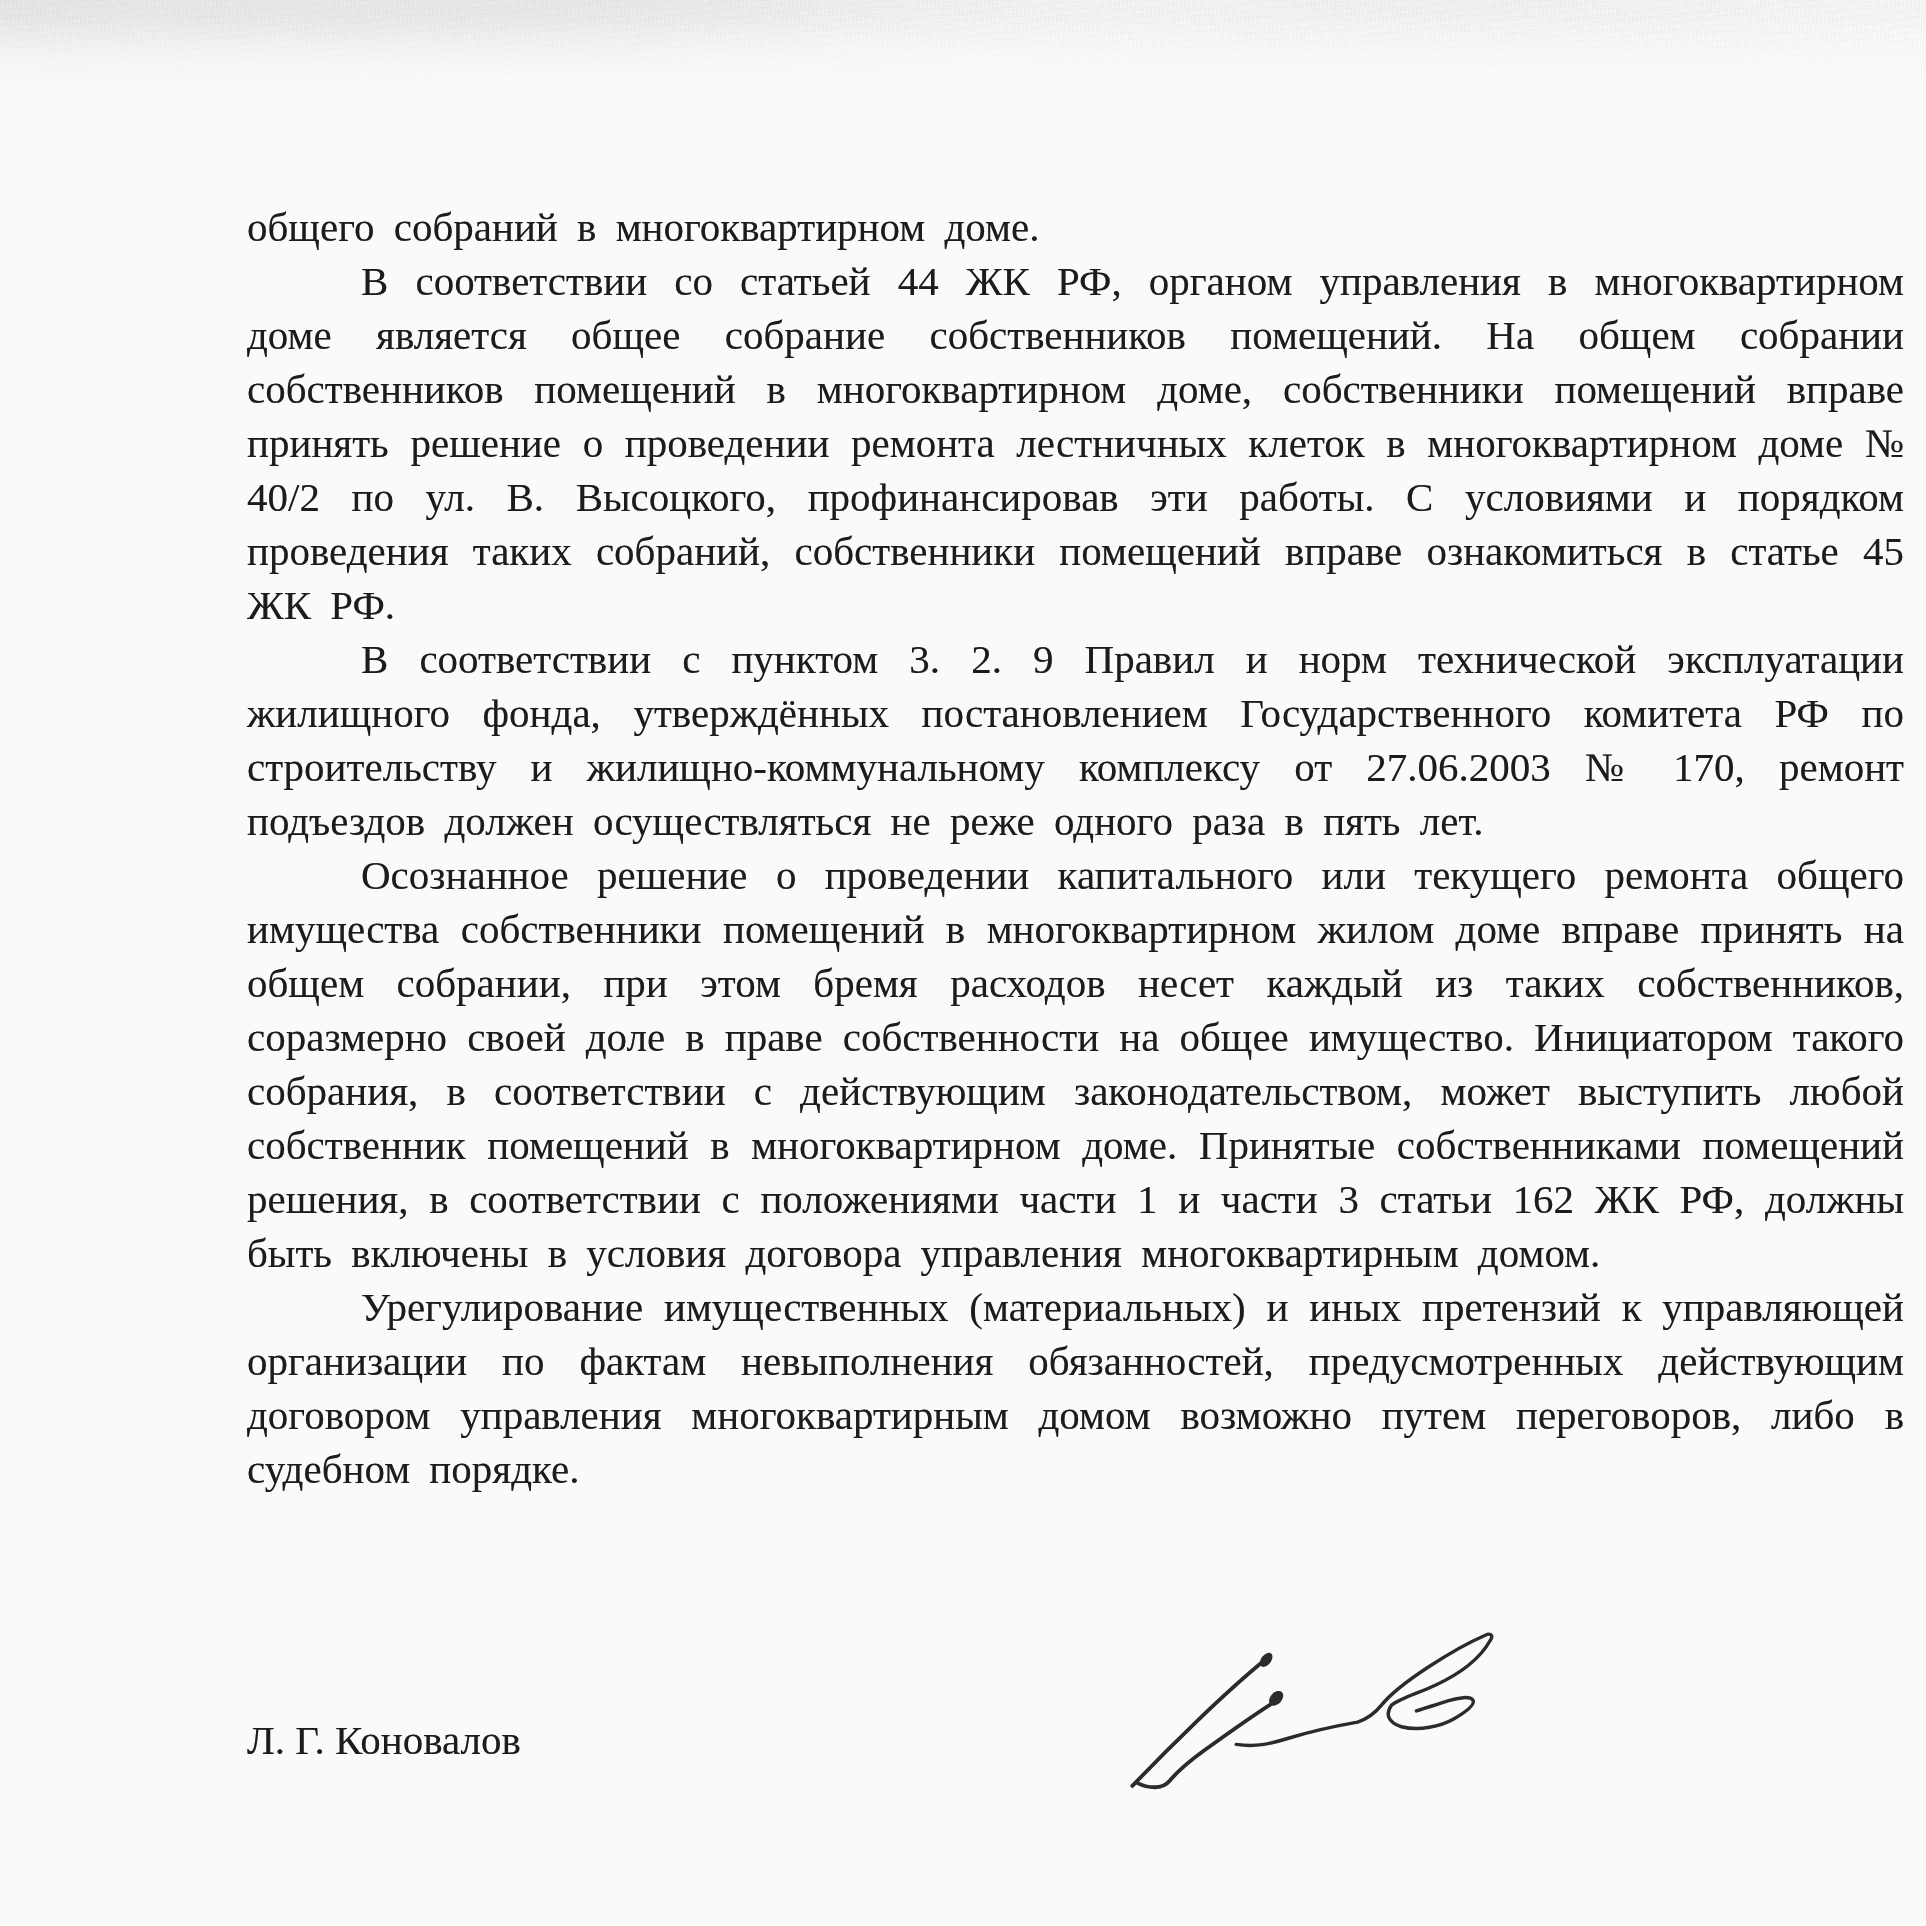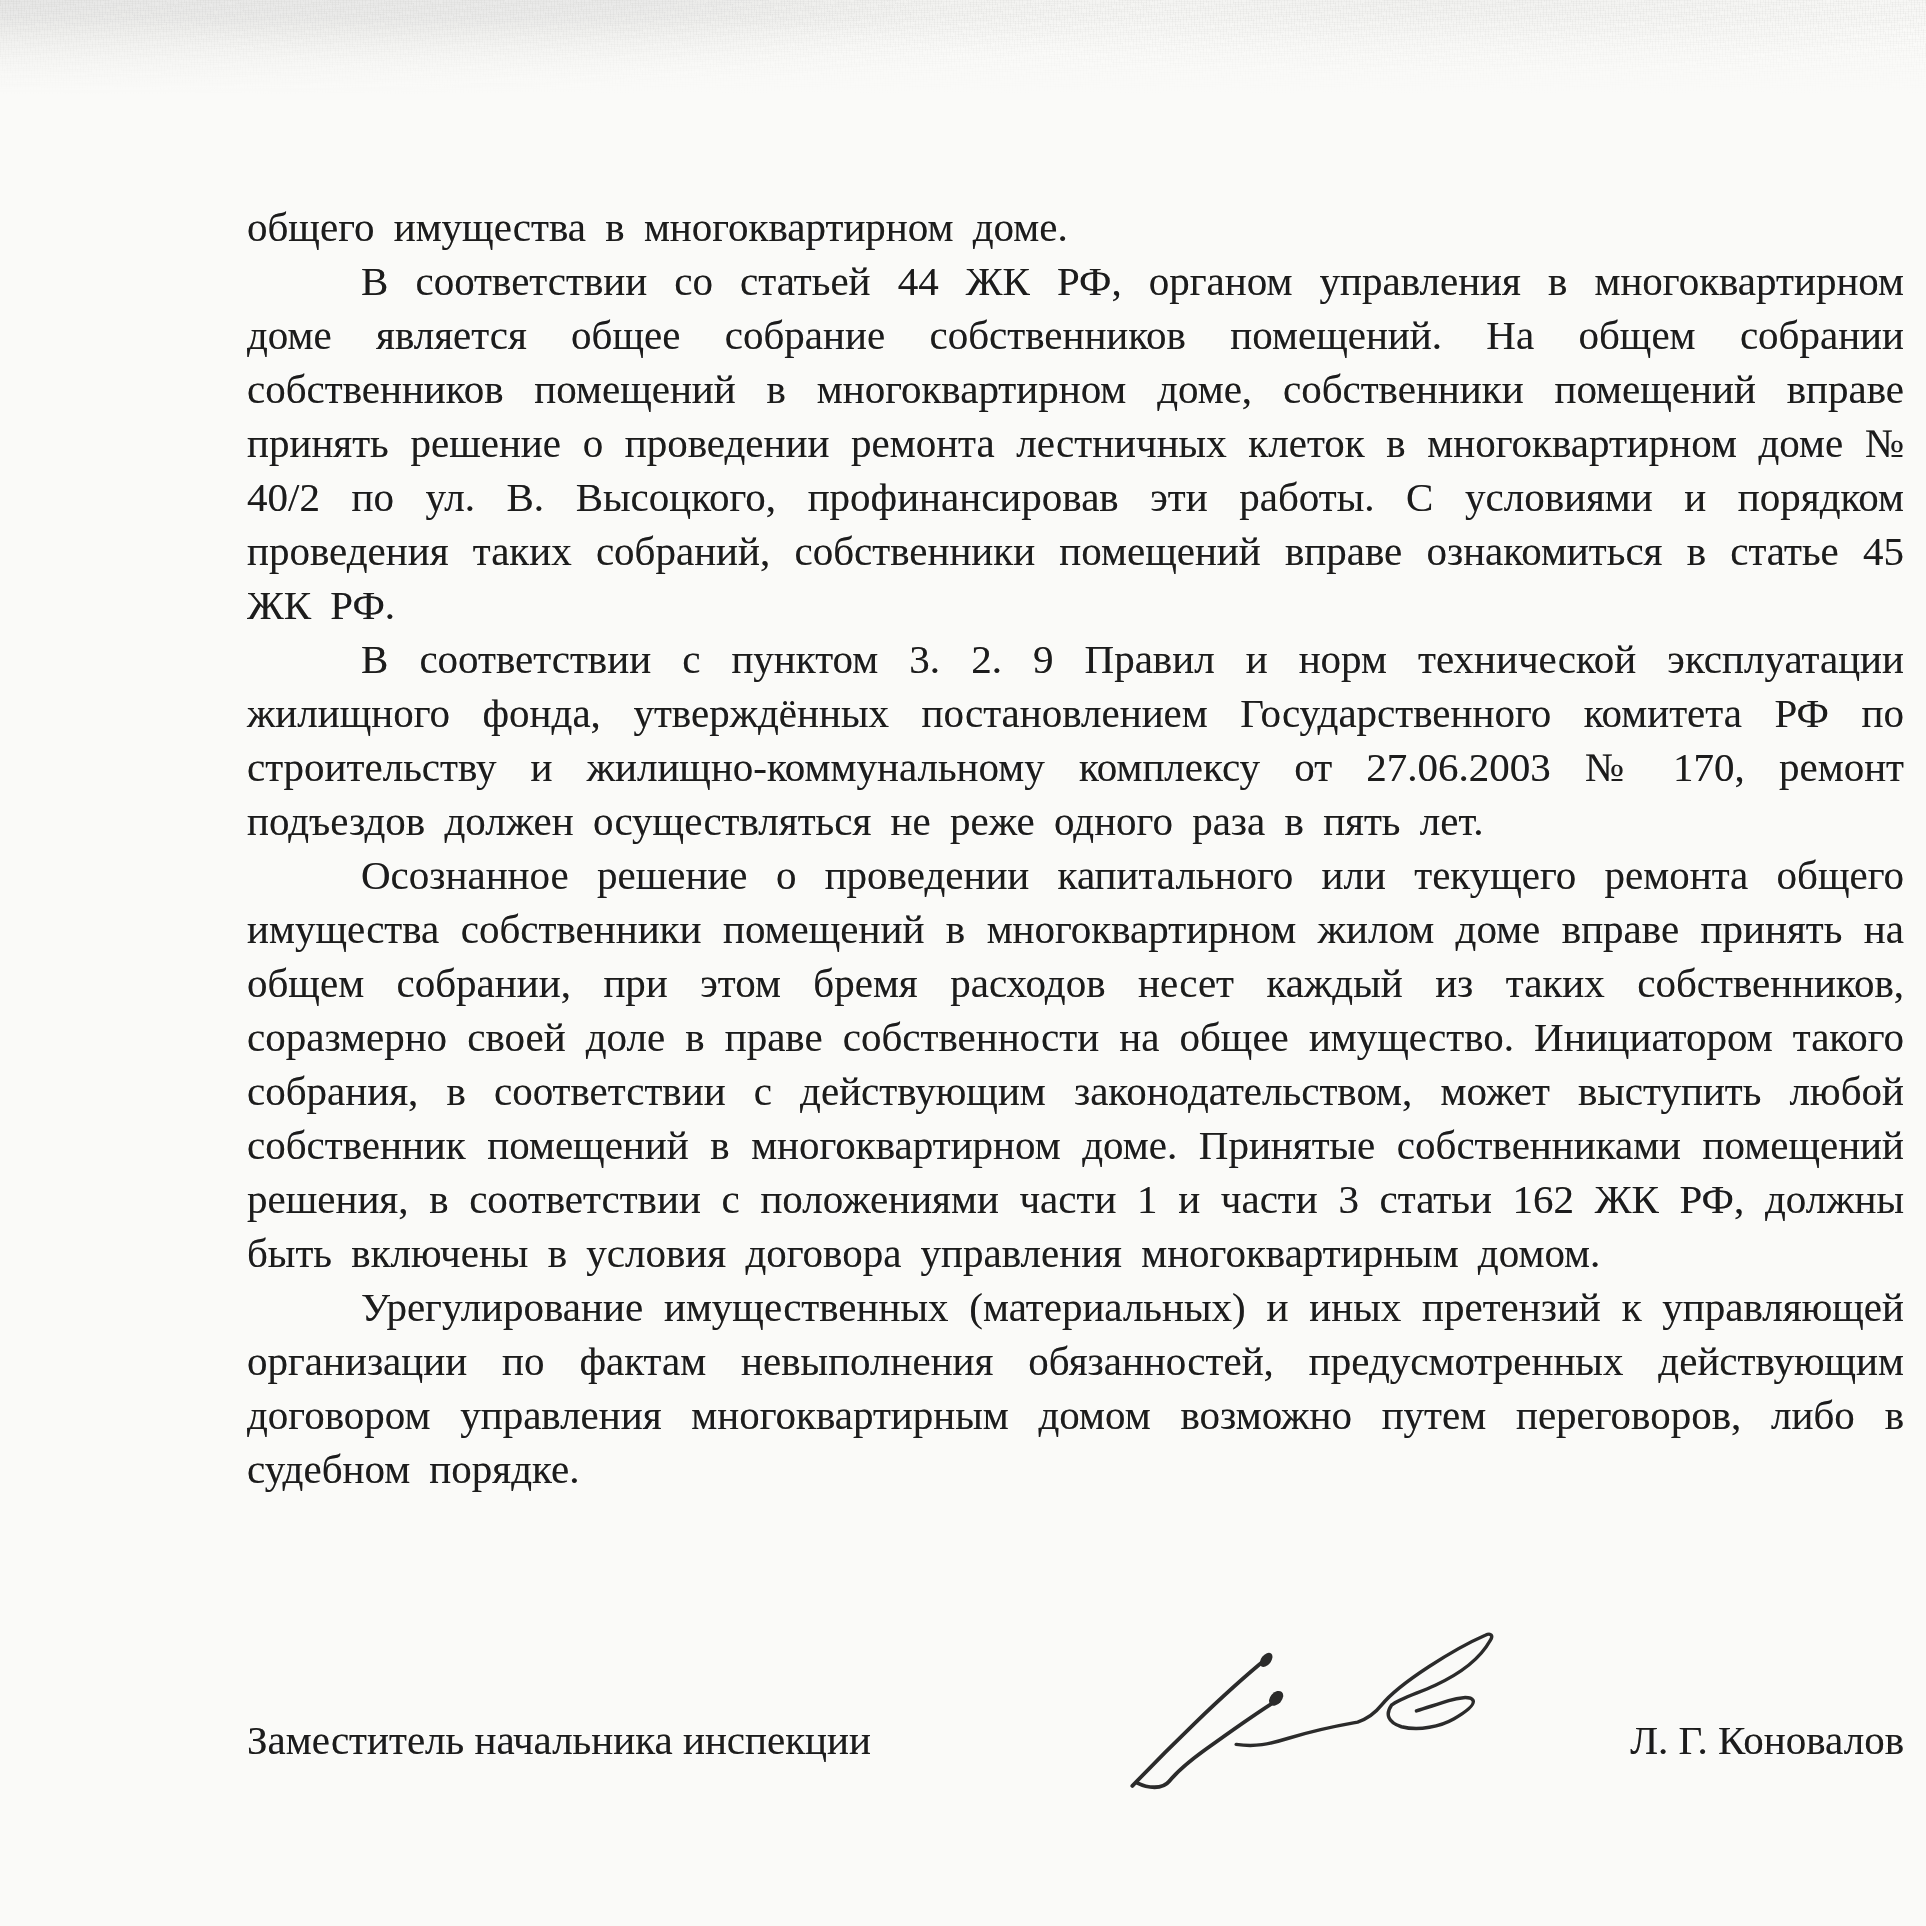--- a/index.html
+++ b/index.html
@@ -49,29 +49,28 @@
   svg.sig .blob { fill: #2b2b2b; stroke: none; }
 </style>
 </head>
 <body>
 
 <div class="page">
 
   <div class="noise-top"></div>
 
   <main class="body-text">
-    <p class="para first">общего имущества в многоквартирном доме.</p>
+    <p class="para first">общего собраний в многоквартирном доме.</p>
     <p class="para">В соответствии со статьей 44 ЖК РФ, органом управления в многоквартирном доме является общее собрание собственников помещений. На общем собрании собственников помещений в многоквартирном доме, собственники помещений вправе принять решение о проведении ремонта лестничных клеток в многоквартирном доме № 40/2 по ул. В. Высоцкого, профинансировав эти работы. С условиями и порядком проведения таких собраний, собственники помещений вправе ознакомиться в статье 45 ЖК РФ.</p>
     <p class="para">В соответствии с пунктом 3. 2. 9 Правил и норм технической эксплуатации жилищного фонда, утверждённых постановлением Государственного комитета РФ по строительству и жилищно-коммунальному комплексу от 27.06.2003 № 170, ремонт подъездов должен осуществляться не реже одного раза в пять лет.</p>
     <p class="para">Осознанное решение о проведении капитального или текущего ремонта общего имущества собственники помещений в многоквартирном жилом доме вправе принять на общем собрании, при этом бремя расходов несет каждый из таких собственников, соразмерно своей доле в праве собственности на общее имущество. Инициатором такого собрания, в соответствии с действующим законодательством, может выступить любой собственник помещений в многоквартирном доме. Принятые собственниками помещений решения, в соответствии с положениями части 1 и части 3 статьи 162 ЖК РФ, должны быть включены в условия договора управления многоквартирным домом.</p>
     <p class="para">Урегулирование имущественных (материальных) и иных претензий к управляющей организации по фактам невыполнения обязанностей, предусмотренных действующим договором управления многоквартирным домом возможно путем переговоров, либо в судебном порядке.</p>
   </main>
 
   <div class="sign-row">
-    <span>Заместитель начальника инспекции</span>
     <span>Л. Г. Коновалов</span>
   </div>
 
   <svg class="sig sig-konovalov" width="393" height="173" viewBox="0 0 1020 450" xmlns="http://www.w3.org/2000/svg">
     <path d="M 18,416 C 100,330 250,180 368,84" stroke-width="10"></path>
     <ellipse class="blob" cx="366" cy="88" rx="13" ry="21" transform="rotate(38 366 88)"></ellipse>
     <path d="M 30,408 C 58,422 96,426 114,404 C 130,384 160,356 210,320 C 268,278 332,232 396,192" stroke-width="10"></path>
     <ellipse class="blob" cx="392" cy="188" rx="15" ry="22" transform="rotate(42 392 188)"></ellipse>
     <path d="M 288,308 C 338,315 372,308 424,292 C 505,267 565,257 604,250 C 634,240 650,226 666,206 C 712,148 858,58 936,24 C 951,17 958,25 948,39 C 918,92 862,128 806,154 C 764,174 714,188 692,206 C 676,229 682,251 718,262 C 764,274 820,261 855,241 C 893,219 909,203 904,193 C 897,182 866,186 841,194 C 812,204 783,212 757,221" stroke-width="9"></path>
   </svg>

